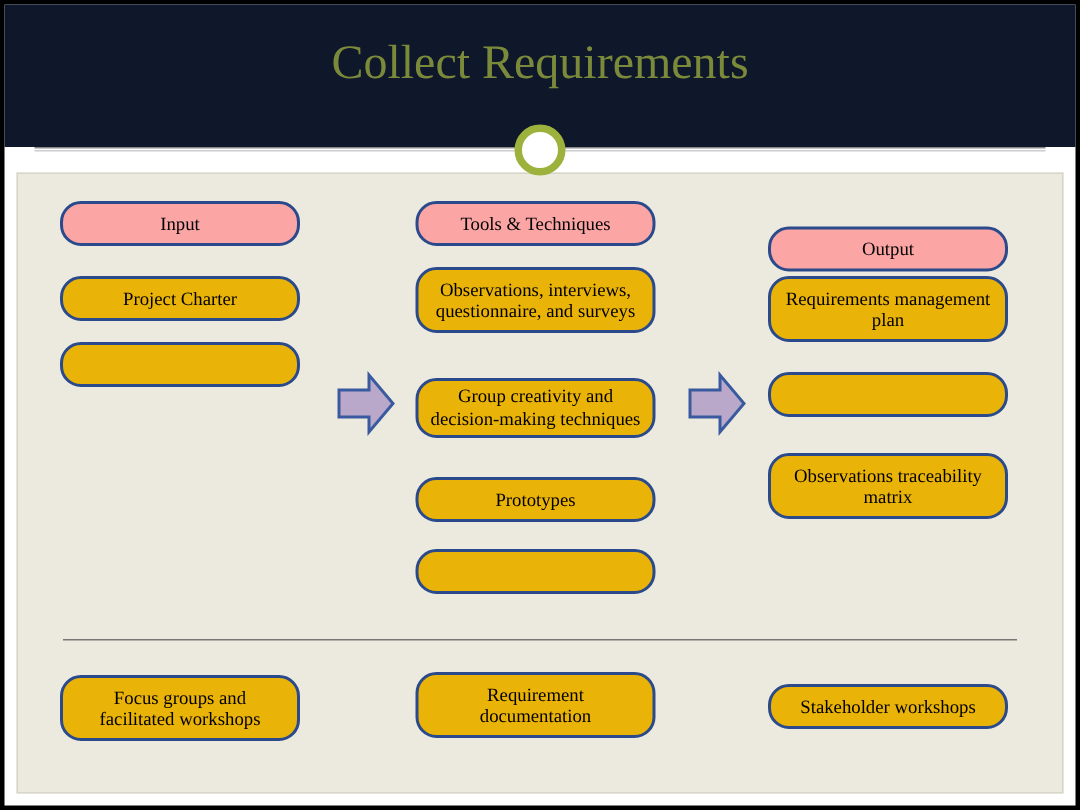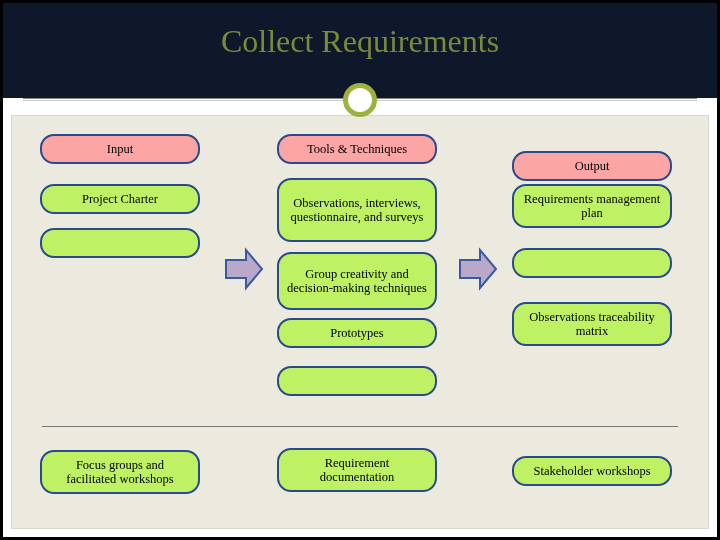--- a/index.html
+++ b/index.html
@@ -66,21 +66,21 @@
   .col-input  { left: 28px; }
   .col-tools  { left: 265px; }
   .col-output { left: 500px; }
 
   .pill {
     position: relative;
     width: 160px;
     min-height: 30px;
     border: 2px solid #2a4a8c;
     border-radius: 14px;
-    background: #bef264;
+    background: #eab308;
     text-align: center;
     font-size: 12.5px;
     color: #000;
     display: flex;
     align-items: center;
     justify-content: center;
     padding: 4px 8px;
     line-height: 1.15;
   }
   .pill.header {
@@ -127,24 +127,24 @@
       <div class="pill empty" style="position:absolute; top:112px;"></div>
       <div class="pill" style="position:absolute; top:334px; height:44px;align-items:center;">
         <span>Focus groups and facilitated workshops</span>
       </div>
     </div>
 
     <div class="col col-tools">
       <div class="pill header" style="position:absolute; top:18px;">
         <span>Tools &amp; Techniques</span>
       </div>
-      <div class="pill" style="position:absolute; top:62px; height:64px;">
+      <div class="pill" style="position:absolute; top:62px; height:44px;">
         <span>Observations, interviews, questionnaire, and surveys</span>
       </div>
-      <div class="pill" style="position:absolute; top:136px; height:58px;">
+      <div class="pill" style="position:absolute; top:136px; height:40px;align-items:flex-end;">
         <span>Group creativity and decision-making techniques</span>
       </div>
       <div class="pill" style="position:absolute; top:202px; height:22px;">
         <span>Prototypes</span>
       </div>
       <div class="pill empty" style="position:absolute; top:250px;"></div>
       <div class="pill" style="position:absolute; top:332px; height:44px;">
         <span>Requirement documentation</span>
       </div>
     </div>

